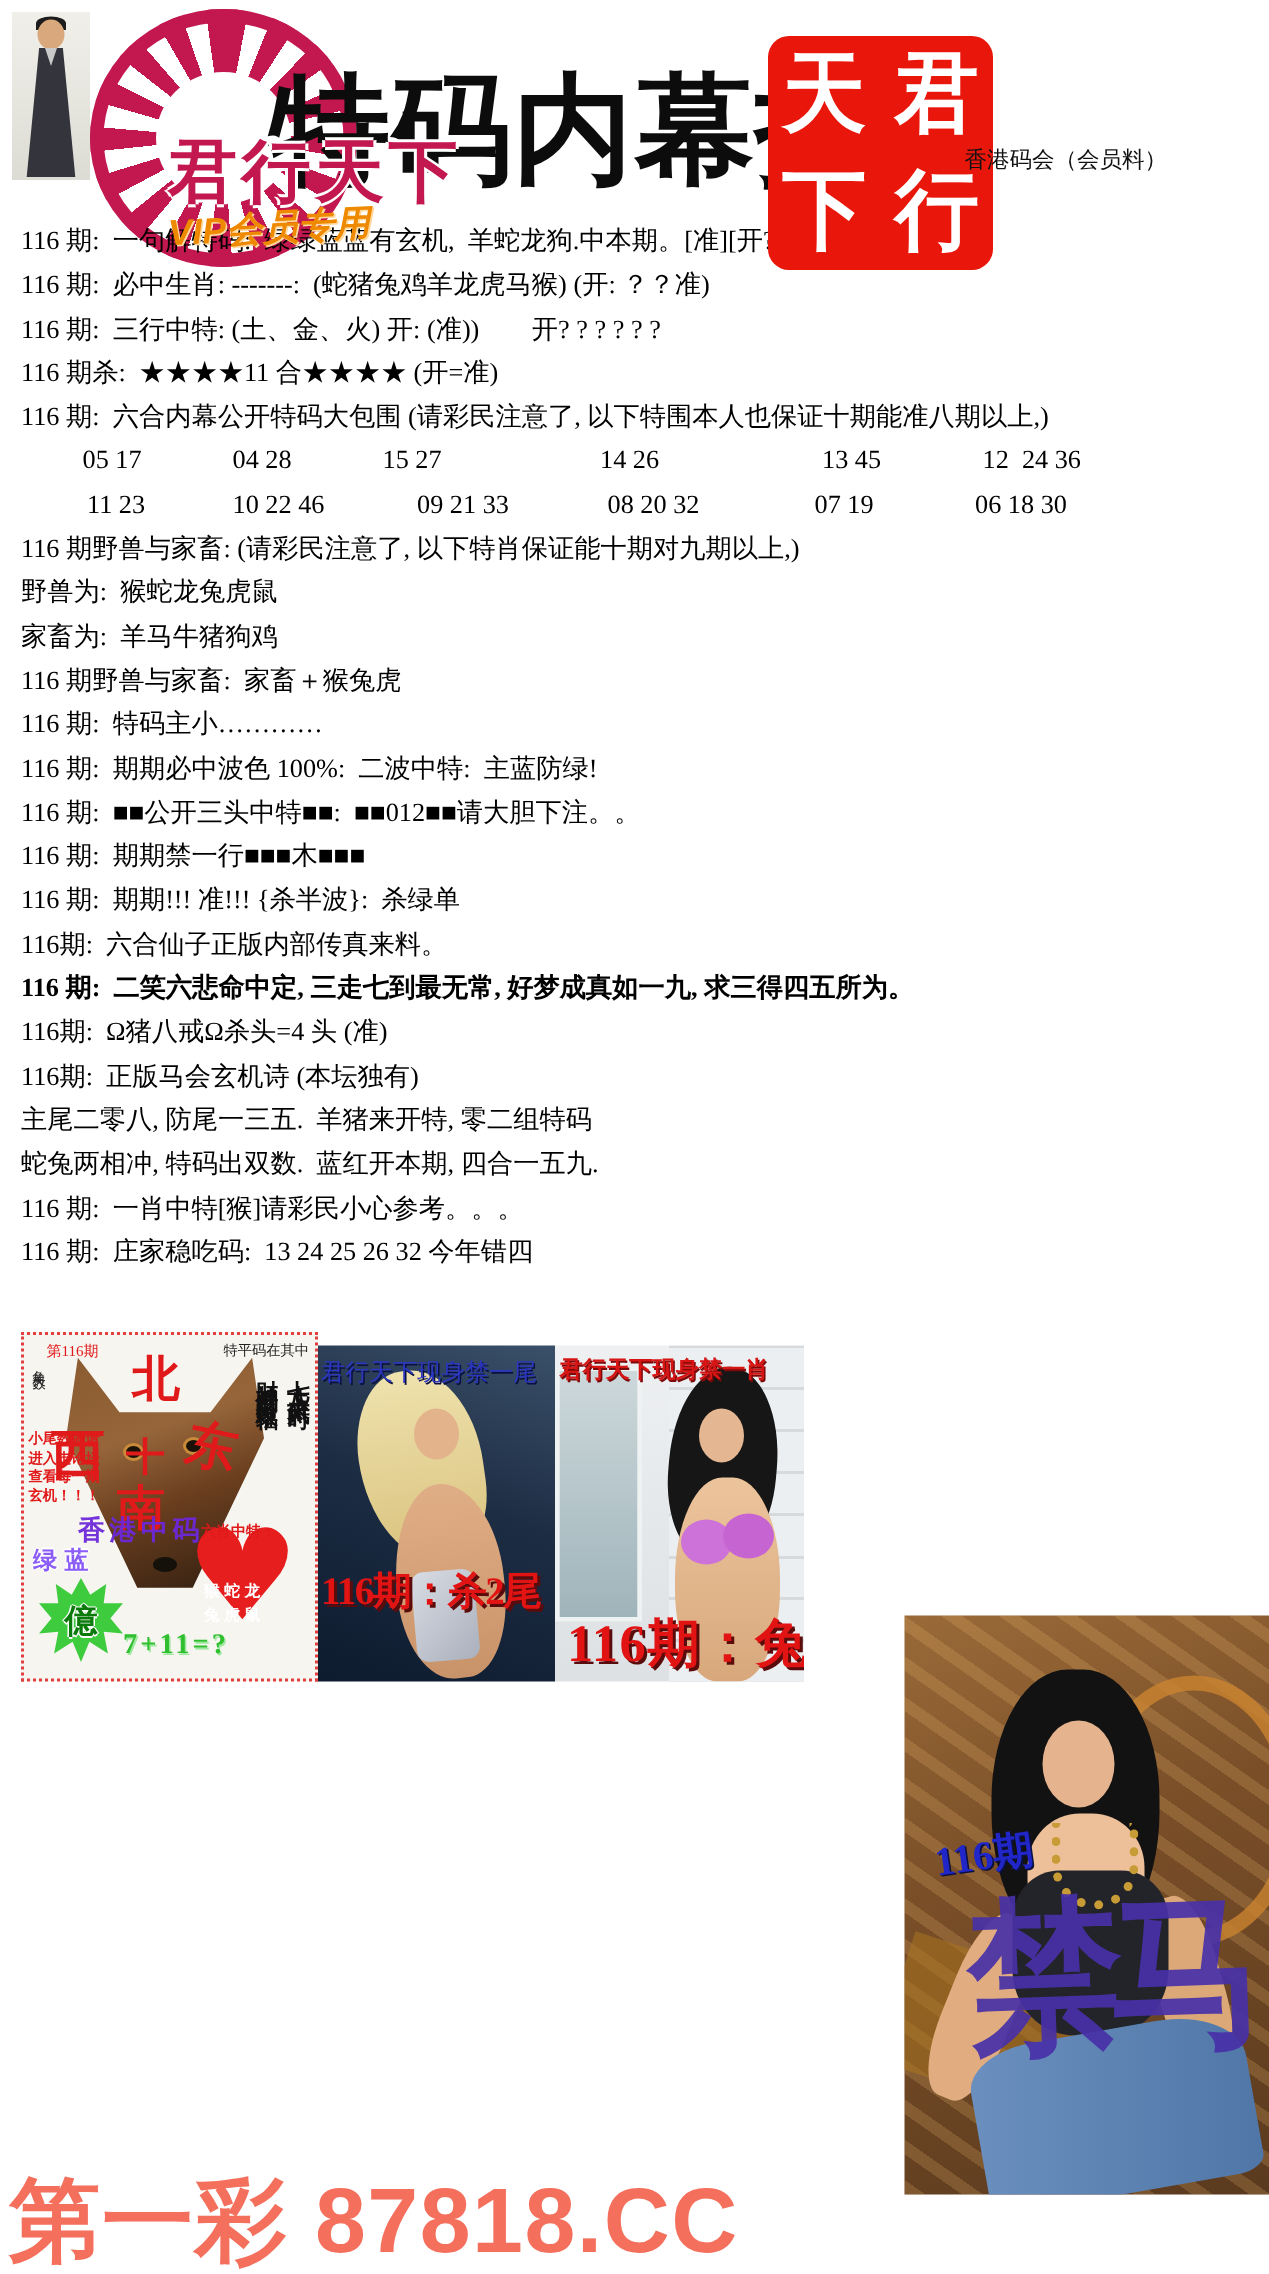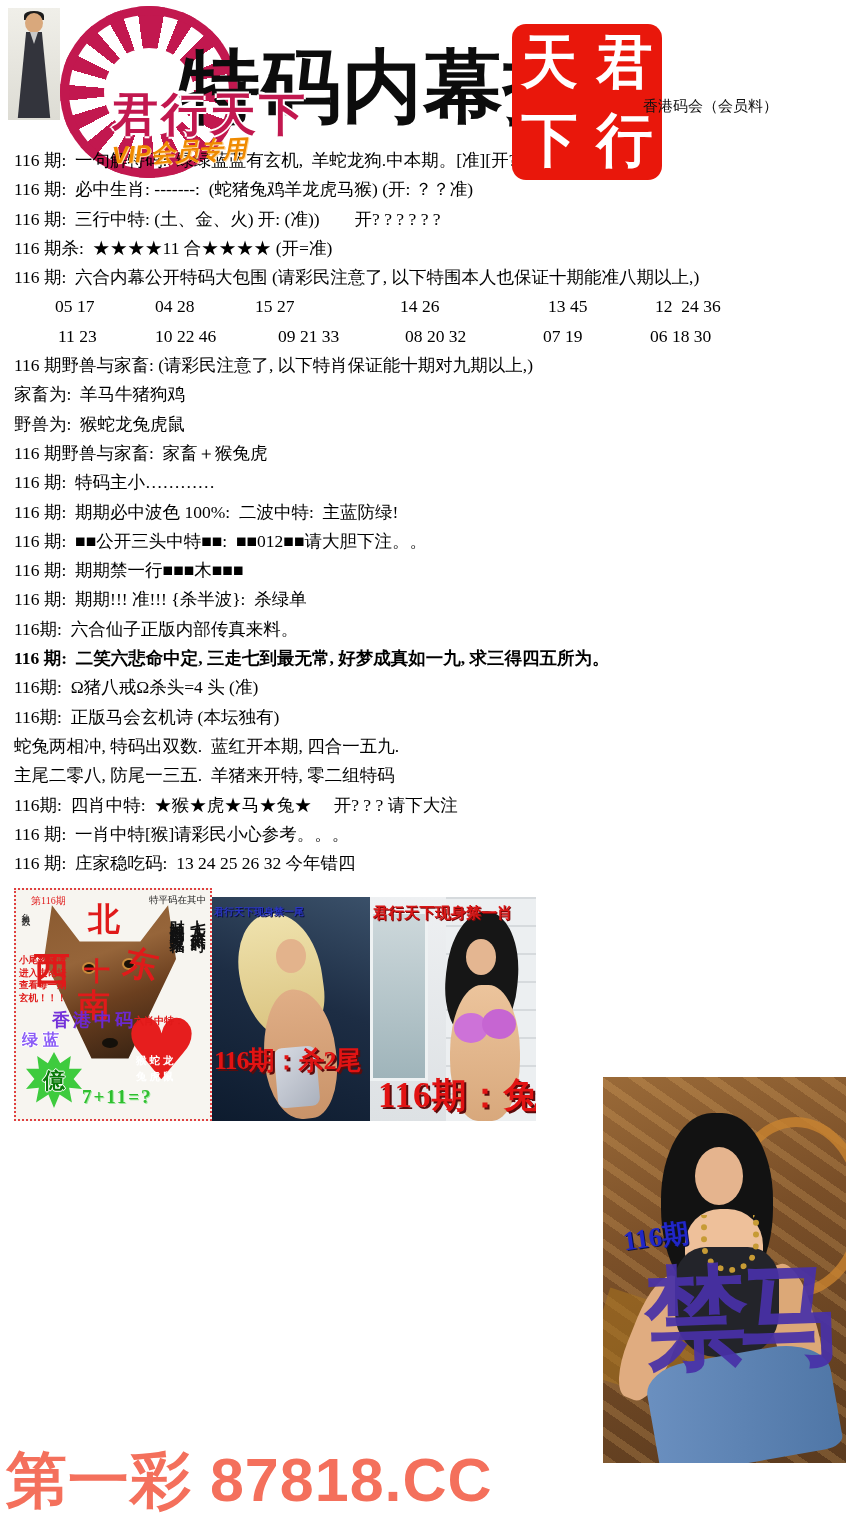--- a/index.html
+++ b/index.html
@@ -78,21 +78,21 @@
   
   .photo{overflow:hidden;}
   .p-blonde{left:212px;top:897px;width:158px;height:224px;background:linear-gradient(200deg,#3a5069 0%,#1d2d44 45%,#0d1b2e 100%);}
   .blonde-hair{position:absolute;left:28px;top:16px;width:82px;height:128px;background:linear-gradient(#efe2ad,#d9c27e);
     border-radius:45% 55% 40% 60%;transform:rotate(-8deg);}
   .blonde-face{position:absolute;left:64px;top:42px;width:30px;height:34px;border-radius:50%;background:#e3b38c;}
   .blonde-body{position:absolute;left:52px;top:92px;width:72px;height:130px;background:linear-gradient(#e0ae86,#c99369);
     border-radius:48% 52% 42% 46%/ 55% 50% 45% 45%;transform:rotate(-6deg);}
   .blonde-suit{position:absolute;left:64px;top:150px;width:42px;height:60px;background:linear-gradient(135deg,#d8dce4,#aab0bc);
     border-radius:8px;transform:rotate(-5deg);}
-  .p-top-blue{position:absolute;left:2px;top:8px;width:154px;font-size:10px;font-weight:700;color:#2a35c0;z-index:3;white-space:nowrap;
+  .p-top-blue{position:absolute;left:2px;top:8px;width:154px;font-size:16px;font-weight:400;color:#2a35c0;z-index:3;white-space:nowrap;
     text-shadow:1px 1px 0 #0a1040;}
   .p-red-big{position:absolute;left:2px;top:146px;font-size:26px;font-weight:700;color:#e21313;z-index:3;white-space:nowrap;
     letter-spacing:-1px;text-shadow:2px 2px 0 #5a0c0c;}
   .p-bikini{left:370px;top:897px;width:166px;height:224px;background:linear-gradient(#eef0f2,#dde1e4);}
   .tiles{position:absolute;right:0;top:0;width:90px;height:224px;
     background:repeating-linear-gradient(0deg,#eceff1 0 26px,#d6dadd 26px 28px);}
   .window{position:absolute;left:0;top:14px;width:58px;height:170px;background:linear-gradient(#cdd8db,#9fb4ba);
     border:3px solid #eef2f3;box-sizing:border-box;}
   .bikini-hair{position:absolute;left:76px;top:14px;width:72px;height:130px;background:#161616;border-radius:50% 50% 45% 45%;transform:rotate(5deg);}
   .bikini-face{position:absolute;left:96px;top:42px;width:30px;height:36px;border-radius:50%;background:#e4b691;}
@@ -170,35 +170,34 @@
     </div>
     <div class="num-row">
       <span class="r2c1">11 23</span>
       <span class="r2c2">10 22 46</span>
       <span class="r2c3">09 21 33</span>
       <span class="r2c4">08 20 32</span>
       <span class="r2c5">07 19</span>
       <span class="r2c6">06 18 30</span>
     </div>
     <div class="tip-line">116 期野兽与家畜: (请彩民注意了, 以下特肖保证能十期对九期以上,)</div>
+    <div class="tip-line">野兽为:  猴蛇龙兔虎鼠</div>
     <div class="tip-line">家畜为:  羊马牛猪狗鸡</div>
-    <div class="tip-line">野兽为:  猴蛇龙兔虎鼠</div>
     <div class="tip-line">116 期野兽与家畜:  家畜＋猴兔虎</div>
     <div class="tip-line">116 期:  特码主小…………</div>
     <div class="tip-line">116 期:  期期必中波色 100%:  二波中特:  主蓝防绿!</div>
     <div class="tip-line">116 期:  ■■公开三头中特■■:  ■■012■■请大胆下注。。</div>
     <div class="tip-line">116 期:  期期禁一行■■■木■■■</div>
     <div class="tip-line">116 期:  期期!!! 准!!! {杀半波}:  杀绿单</div>
     <div class="tip-line">116期:  六合仙子正版内部传真来料。</div>
     <div class="tip-line tip-bold">116 期:  二笑六悲命中定, 三走七到最无常, 好梦成真如一九, 求三得四五所为。</div>
     <div class="tip-line">116期:  Ω猪八戒Ω杀头=4 头 (准)</div>
     <div class="tip-line">116期:  正版马会玄机诗 (本坛独有)</div>
+    <div class="tip-line">主尾二零八, 防尾一三五.  羊猪来开特, 零二组特码</div>
     <div class="tip-line">蛇兔两相冲, 特码出双数.  蓝红开本期, 四合一五九.</div>
-    <div class="tip-line">主尾二零八, 防尾一三五.  羊猪来开特, 零二组特码</div>
-    <div class="tip-line">116期:  四肖中特:  ★猴★虎★马★兔★     开? ? ? 请下大注</div>
     <div class="tip-line">116 期:  一肖中特[猴]请彩民小心参考。。。</div>
     <div class="tip-line">116 期:  庄家稳吃码:  13 24 25 26 32 今年错四</div>
   </div>
 
   <div class="abs fox-poster">
     <div class="fox-head"></div>
     <div class="fox-eye" style="left:68px;top:74px;"></div>
     <div class="fox-eye" style="left:108px;top:70px;"></div>
     <div class="fox-nose"></div>
     <div class="abs compass cp-n">北</div>

